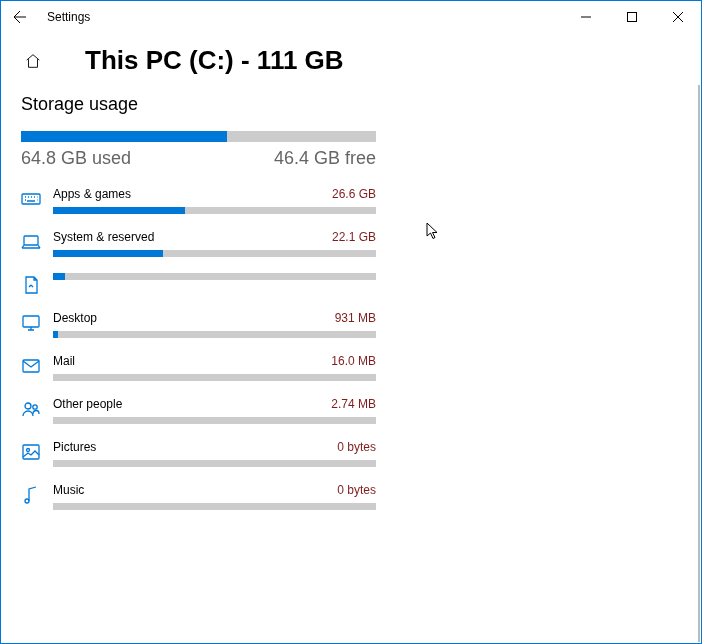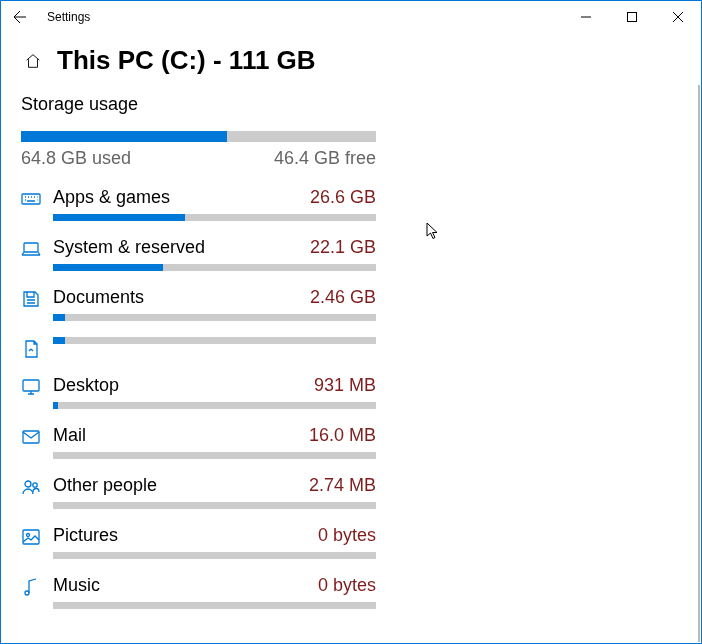--- a/index.html
+++ b/index.html
@@ -46,20 +46,21 @@
       display: flex;
       align-items: center;
       justify-content: center;
       cursor: pointer;
     }
 
     .header {
       display: flex;
       align-items: center;
       padding: 12px 20px 8px 22px;
+      gap: 28px;
     }
     .header .home-icon {
       width: 20px;
       height: 20px;
       margin-right: 14px;
       display: flex;
       align-items: center;
       justify-content: center;
     }
     .header h1 {
@@ -117,21 +118,21 @@
       justify-content: center;
       color: #0078d7;
     }
     .cat .right {
       flex: 1;
     }
     .cat .row {
       display: flex;
       justify-content: space-between;
       margin-bottom: 6px;
-      font-size: 18px;
+      font-size: 12px;
     }
     .cat .row .label { color: #000; }
     .cat .row .size { color: #7f1d1d; }
     .cat .bar {
       height: 7px;
       background: #ccc;
       position: relative;
     }
     .cat .bar .fill {
       height: 100%;
@@ -236,36 +237,20 @@
                 <div class="size">22.1 GB</div>
               </div>
               <div class="bar">
                 <div class="fill" style="width: 34%;"></div>
               </div>
             </div>
           </div>
           <div class="cat">
             <div class="icon">
               <svg width="20" height="20" viewBox="0 0 20 20" fill="none" stroke="#0078d7" stroke-width="1.3">
-                <path d="M3 3 H14 L17 6 V17 H3 Z M6 3 V8 H13 V3 M6 11 H14 M6 14 H14"></path>
-              </svg>
-            </div>
-            <div class="right">
-              <div class="row">
-                <div class="label">Documents</div>
-                <div class="size">2.46 GB</div>
-              </div>
-              <div class="bar">
-                <div class="fill" style="width: 3.8%;"></div>
-              </div>
-            </div>
-          </div>
-          <div class="cat">
-            <div class="icon">
-              <svg width="20" height="20" viewBox="0 0 20 20" fill="none" stroke="#0078d7" stroke-width="1.3">
                 <path d="M5 2 H13 L16 5 V18 H5 Z M13 2 V5 H16 M10 10 L8 12 M10 10 L12 12"></path>
               </svg>
             </div>
             <div class="right">
               <div class="bar">
                 <div class="fill" style="width: 3.6%;"></div>
               </div>
             </div>
           </div>
           <div class="cat">

